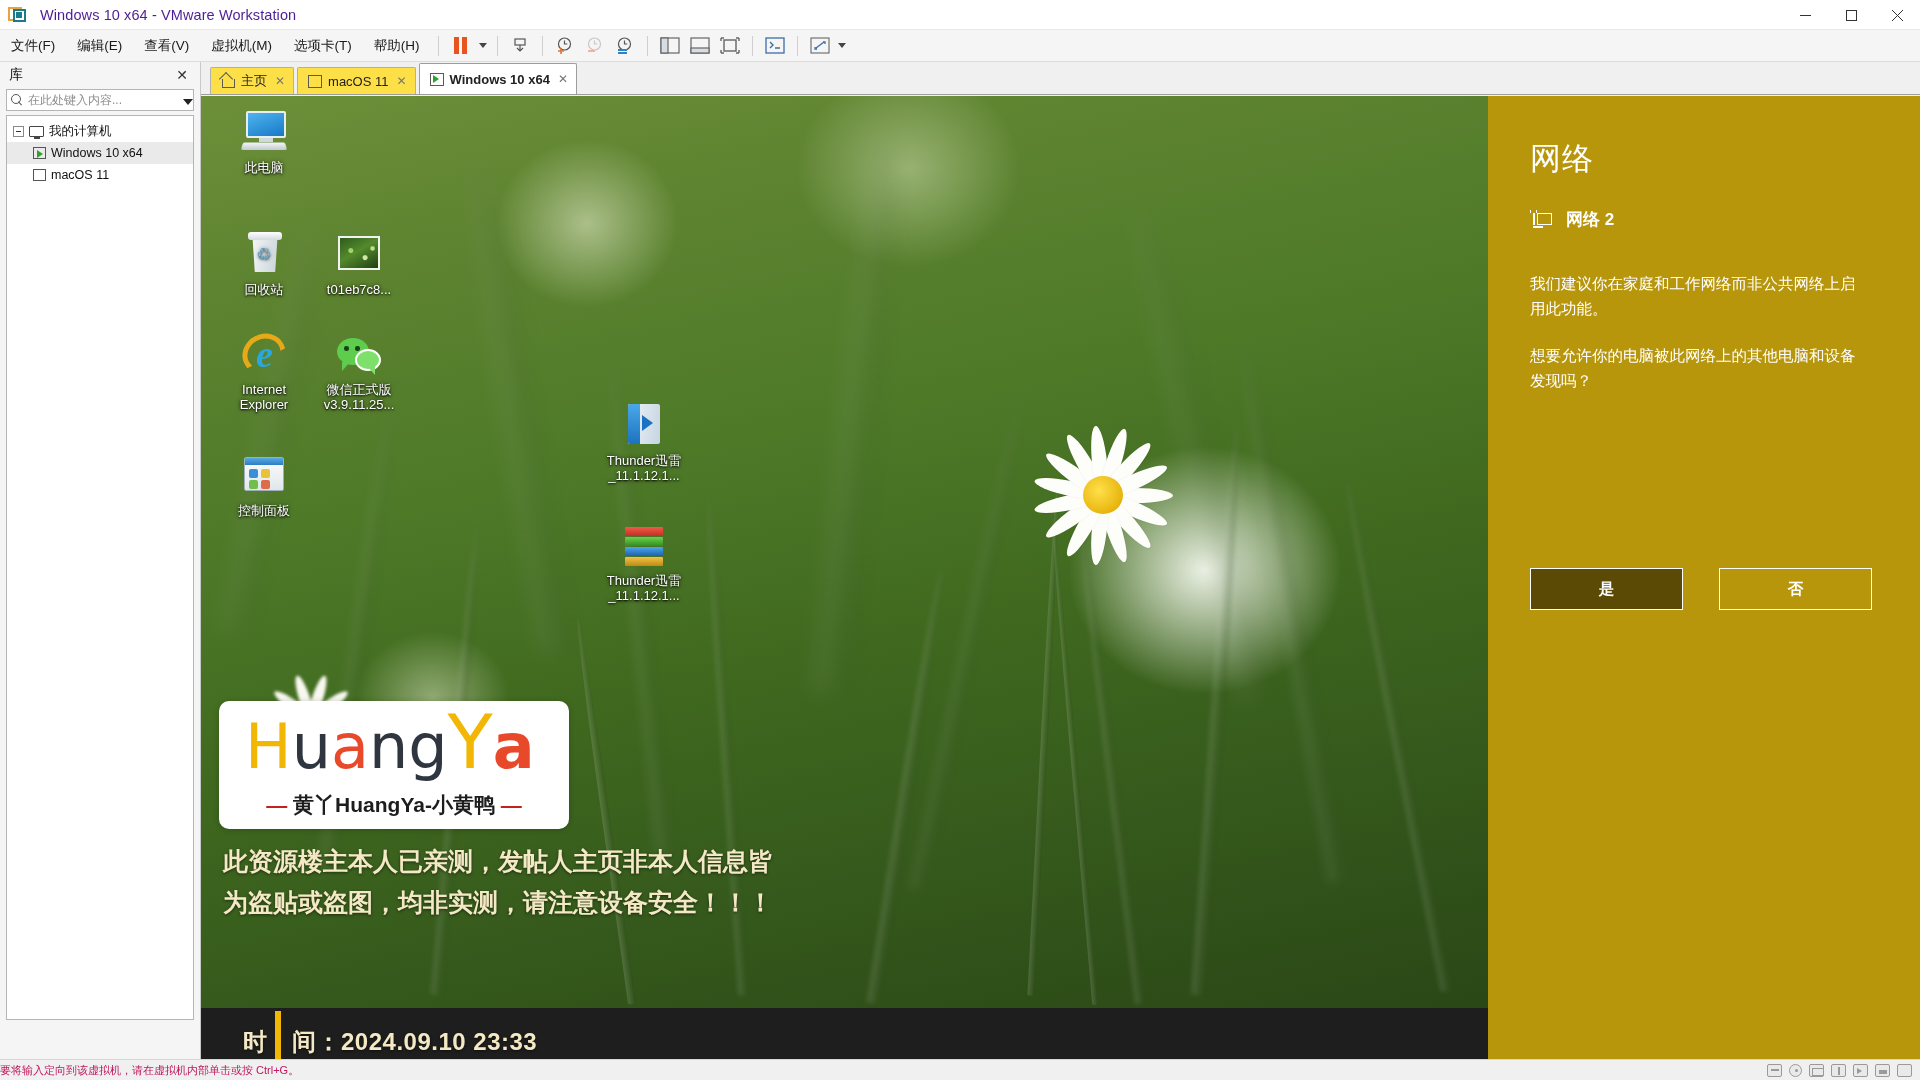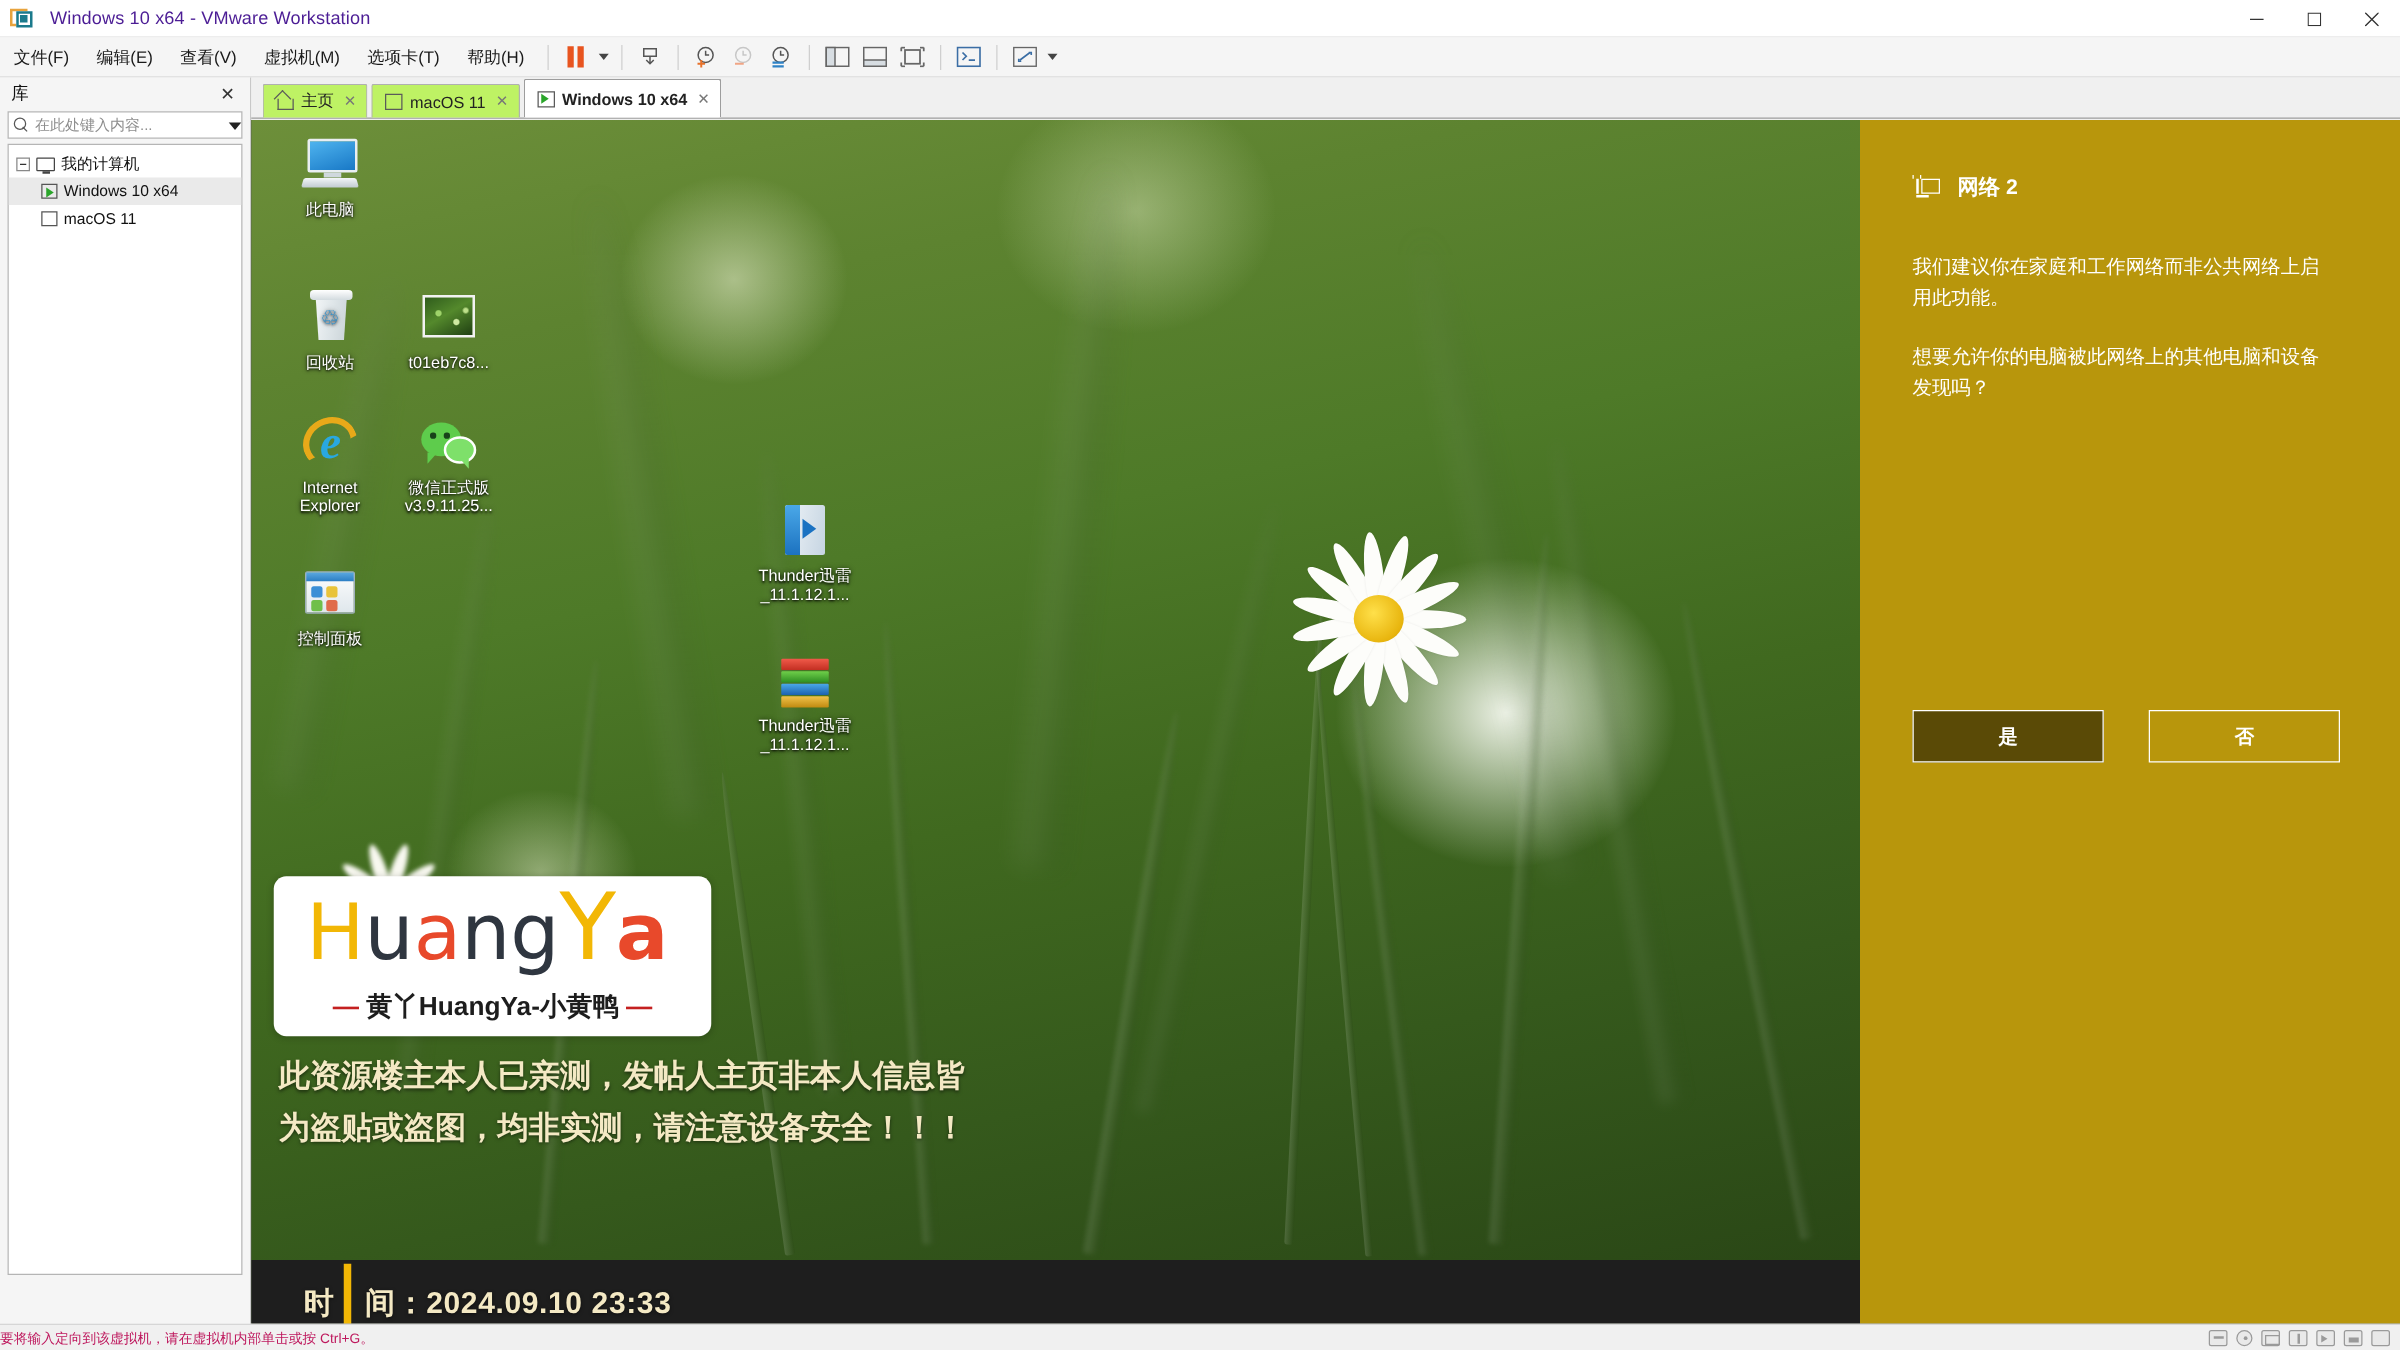--- a/index.html
+++ b/index.html
@@ -71,21 +71,21 @@
   .indent{padding-left:26px;}
 
   
   #tabstrip{
     position:absolute;left:201px;top:62px;width:1719px;height:33px;
     background:#f0f0f0;display:flex;align-items:flex-end;padding-left:9px;
     border-bottom:1px solid #9d9d9d;
   }
   .vtab{
     height:27px;min-width:70px;display:flex;align-items:center;gap:6px;
-    padding:0 8px 0 10px;background:#bef264;border:1px solid #b0b0b0;border-bottom:none;
+    padding:0 8px 0 10px;background:#fde047;border:1px solid #b0b0b0;border-bottom:none;
     font-size:13px;color:#222;margin-right:3px;border-radius:2px 2px 0 0;white-space:nowrap;
   }
   .vtab.active{background:#ffffff;border-color:#9d9d9d;height:31px;font-weight:bold;}
   .vtab .tico{width:14px;height:13px;position:relative;flex:0 0 auto;}
   .ico-home{}
   .ico-home:before{content:"";position:absolute;left:1px;top:4px;width:11px;height:8px;border:1.4px solid #5a5a5a;border-top:none;}
   .ico-home:after{content:"";position:absolute;left:0px;top:-1px;width:9px;height:9px;border-left:1.4px solid #5a5a5a;border-top:1.4px solid #5a5a5a;transform:rotate(45deg);}
   .ico-vmtab{border:1.4px solid #5a5a5a;width:12px;height:11px;}
   .ico-vmtab.run:after{content:"";position:absolute;left:2px;top:1.5px;border-left:6px solid #2aa52a;border-top:4px solid transparent;border-bottom:4px solid transparent;}
   .tab-x{font-size:12px;color:#777;margin-left:2px;cursor:pointer;}
@@ -516,20 +516,21 @@
           <i class="r1"></i>
           <i class="r2"></i>
           <i class="r3"></i>
           <i class="r4"></i>
         </div>
     </div>
     <span class="lbl">Thunder迅雷 _11.1.12.1...</span>
   </div>
 
   <div id="netpanel">
+    <div id="net-title">网络</div>
     <div id="net-row">
       <div id="net-ico">
         <span class="scr"></span>
           <span class="plug"></span>
           <span class="wire"></span>
           <span class="base"></span>
       </div>
       <div id="net-name">网络 2</div>
     </div>
     <div class="net-p">我们建议你在家庭和工作网络而非公共网络上启用此功能。</div>

